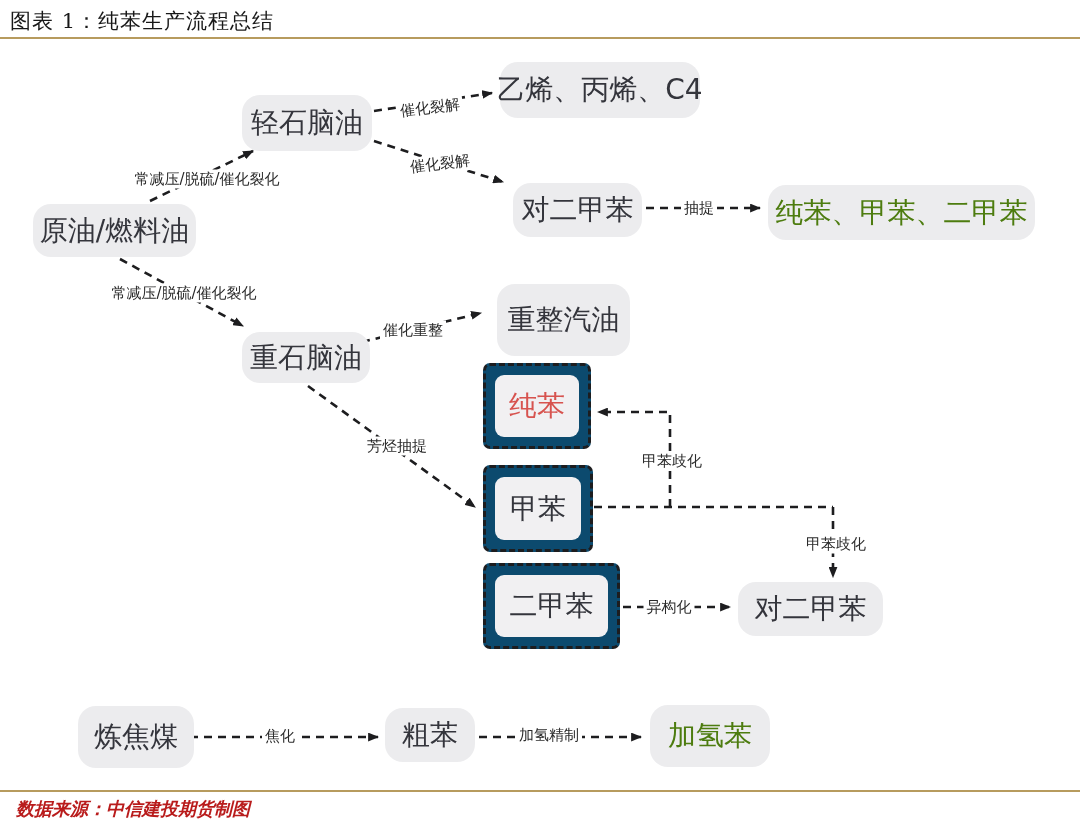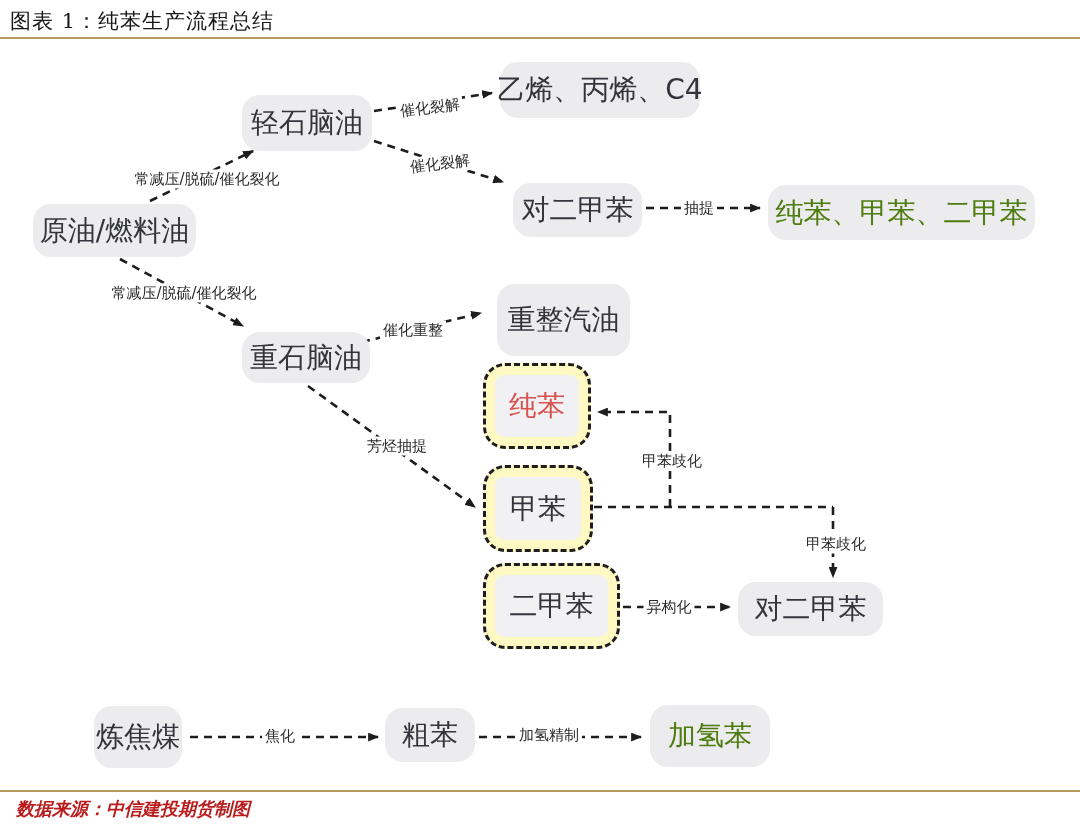--- a/index.html
+++ b/index.html
@@ -20,22 +20,22 @@
     font-size:18px; font-weight:bold; font-style:italic; color:#b91c1c; white-space:nowrap;
   }
   
   .node {
     position:absolute; background:#ececee; border-radius:18px;
     display:flex; align-items:center; justify-content:center;
     font-size:28px; font-weight:500; color:#34353c; white-space:nowrap;
   }
   .node.red { color:#4d7c0f; }
   .dashed-node {
-    position:absolute; box-sizing:border-box; background:#fef9c3;
-    border:3px dashed #1d1d1f; border-radius:22px; padding:9px;
+    position:absolute; box-sizing:border-box; background:#0c4a6e;
+    border:3px dashed #1d1d1f; border-radius:7px; padding:9px;
     display:flex; align-items:stretch; justify-content:stretch;
   }
   .dashed-inner {
     flex:1; background:#f1f0f2; border-radius:9px;
     display:flex; align-items:center; justify-content:center;
     font-size:28px; font-weight:500; color:#34353c; white-space:nowrap;
   }
   .dashed-inner.red { color:#d7534f; }
   
   .edge-label {
@@ -93,21 +93,21 @@
     </div>
   <div class="node" style="left:497px;top:284px;width:133px;height:72px">
       <span>重整汽油</span>
     </div>
   <div class="node" style="left:242px;top:332px;width:128px;height:51px">
       <span>重石脑油</span>
     </div>
   <div class="node" style="left:738px;top:582px;width:145px;height:54px">
       <span>对二甲苯</span>
     </div>
-  <div class="node" style="left:94px;top:706px;width:88px;height:62px">
+  <div class="node" style="left:78px;top:706px;width:116px;height:62px">
       <span>炼焦煤</span>
     </div>
   <div class="node" style="left:385px;top:708px;width:90px;height:54px">
       <span>粗苯</span>
     </div>
   <div class="node red" style="left:650px;top:705px;width:120px;height:62px">
       <span>加氢苯</span>
     </div>
 
   <div class="dashed-node" style="left:483px;top:363px;width:108px;height:86px">

